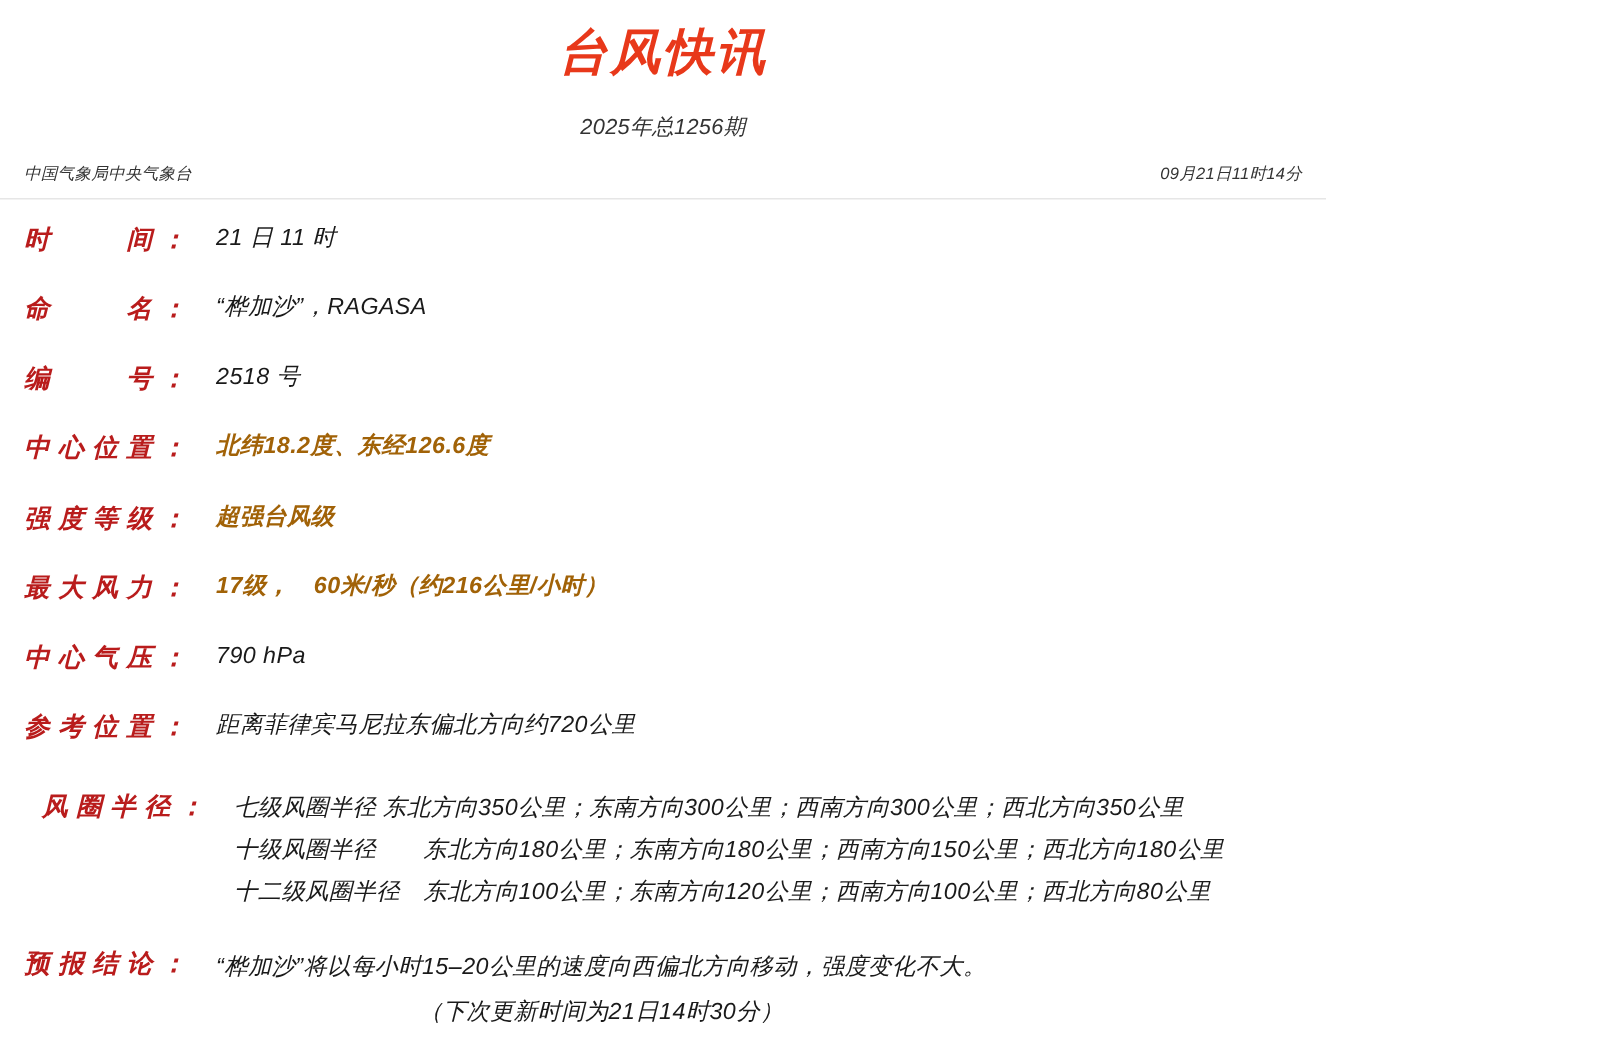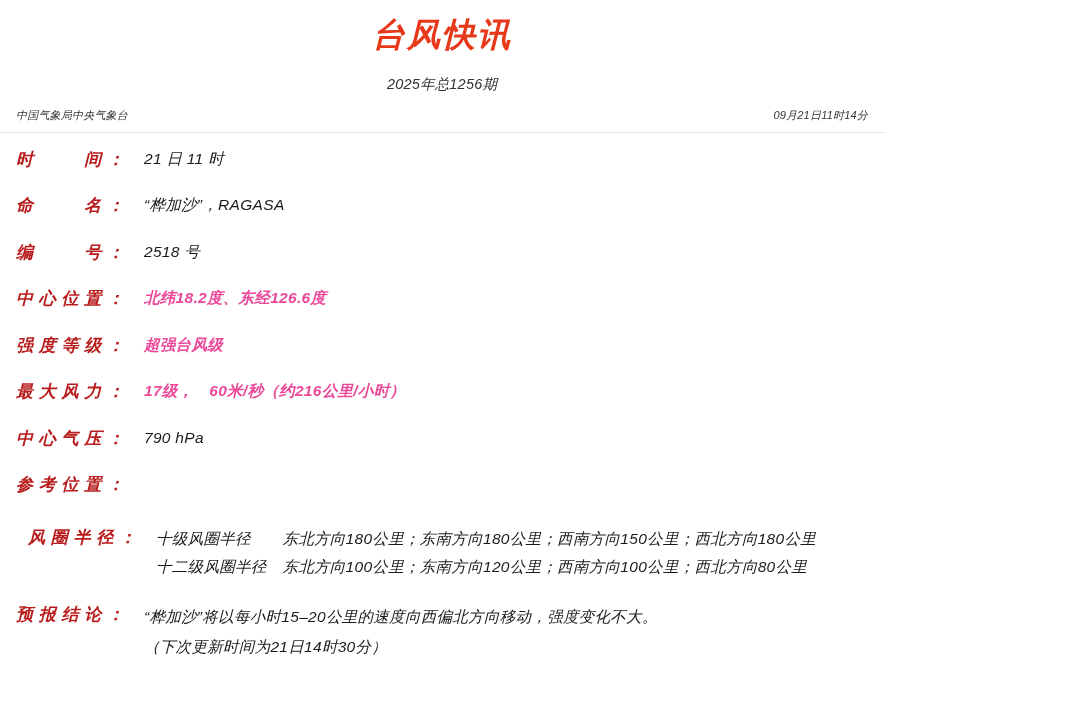--- a/index.html
+++ b/index.html
@@ -73,31 +73,31 @@
     line-height: 1.5;
   }
   .field .value {
     font-size: 15.5px;
     color: #1a1a1a;
     line-height: 1.5;
     padding-left: 16px;
     letter-spacing: 0.3px;
   }
   .field .value.red {
-    color: #ec4899;
+    color: #a16207;
     font-weight: bold;
   }
   .field.multi { min-height: auto; margin-bottom: 6px; }
   .field.multi .value .line {
     line-height: 28px;
     white-space: nowrap;
   }
   .field.radius { margin-top: 6px; margin-left: 12px; }
   .field.forecast { margin-top: 21px; }
-  .field.forecast .value .line { line-height: 30px; }
+  .field.forecast .value .line { line-height: 30px; text-align: center; }
 </style>
 </head>
 <body>
 
 <div class="page">
 
   <div class="title">台风快讯</div>
 
   <div class="issue">2025年总1256期</div>
 
@@ -138,25 +138,27 @@
       <div class="value red">17级，　60米/秒（约216公里/小时）</div>
     </div>
 
     <div class="field">
       <div class="label">中心气压：</div>
       <div class="value">790 hPa</div>
     </div>
 
     <div class="field">
       <div class="label">参考位置：</div>
+      <div class="value">距离菲律宾马尼拉东偏北方向约720公里</div>
     </div>
 
     <div class="field multi radius">
       <div class="label">风圈半径：</div>
       <div class="value">
+        <div class="line">七级风圈半径 东北方向350公里；东南方向300公里；西南方向300公里；西北方向350公里</div>
         <div class="line">十级风圈半径　　东北方向180公里；东南方向180公里；西南方向150公里；西北方向180公里</div>
         <div class="line">十二级风圈半径　东北方向100公里；东南方向120公里；西南方向100公里；西北方向80公里</div>
       </div>
     </div>
 
     <div class="field multi forecast">
       <div class="label">预报结论：</div>
       <div class="value">
         <div class="line">“桦加沙”将以每小时15–20公里的速度向西偏北方向移动，强度变化不大。</div>
         <div class="line">（下次更新时间为21日14时30分）</div>

